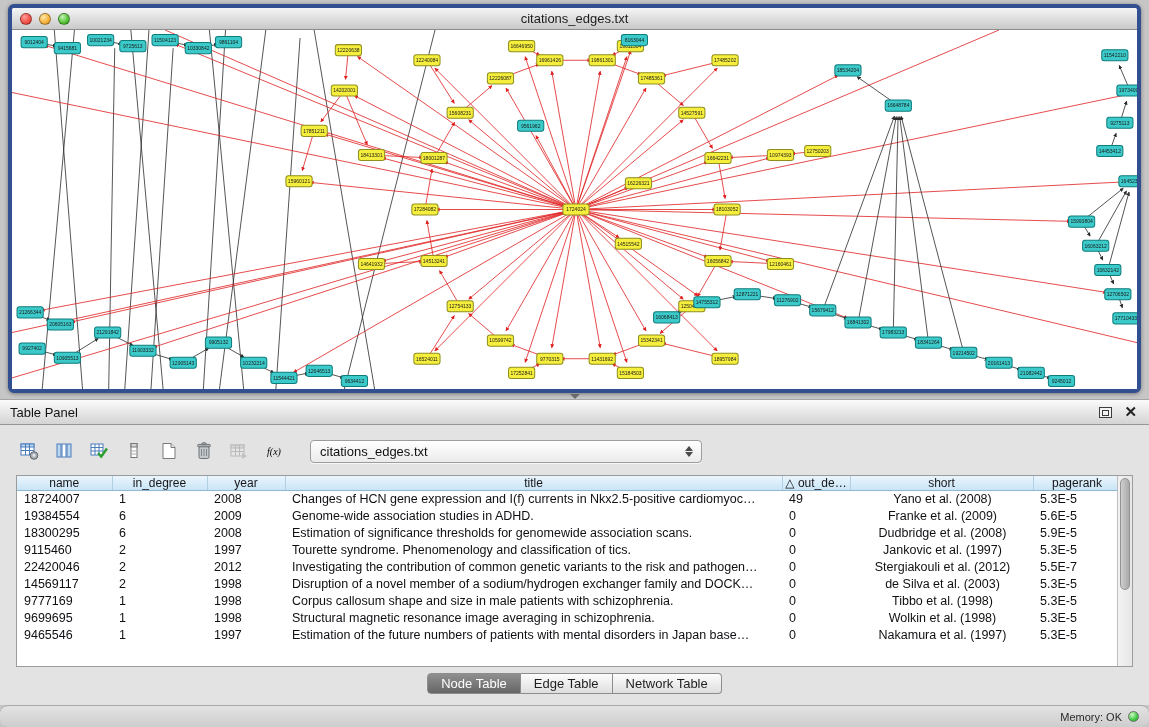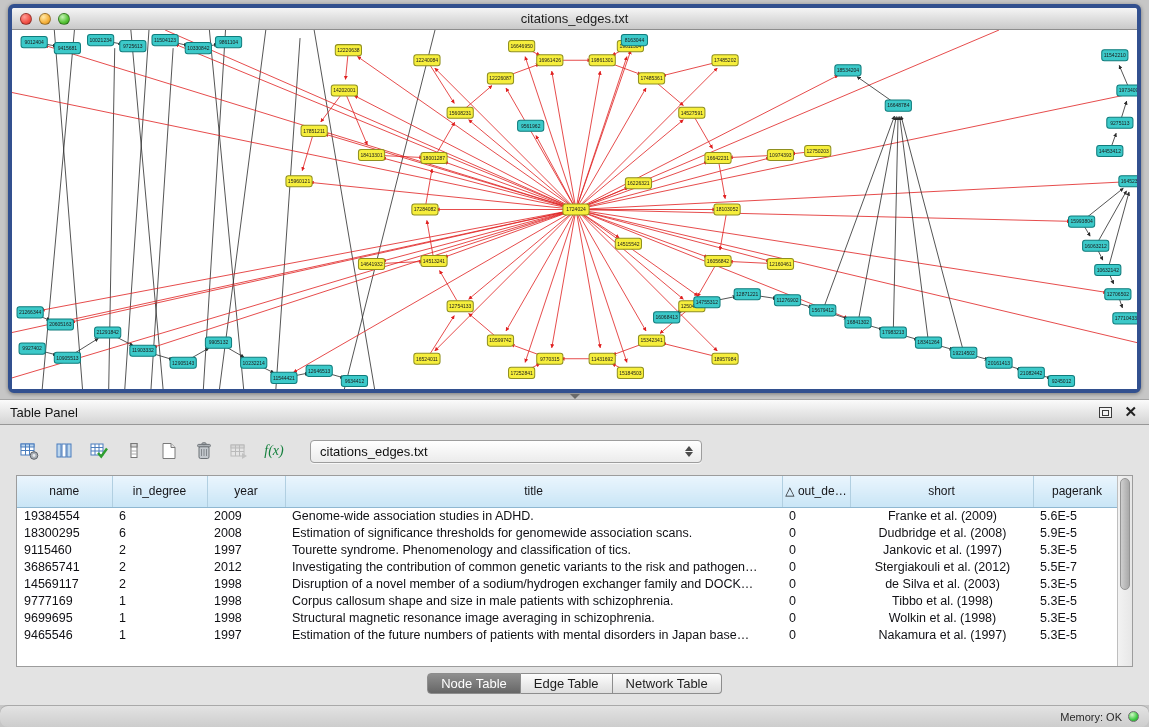--- a/index.html
+++ b/index.html
@@ -34,35 +34,35 @@
   .float-icon { width:13px; height:11px; border:1.5px solid #3c3c3c; position:relative; background:#f4f4f4; }
   .float-icon::after { content:""; position:absolute; left:2px; top:2px; width:5px; height:4px; border:1px solid #3c3c3c; }
   .close-x { font-size:15px; font-weight:bold; color:#222; line-height:14px; cursor:default; }
 
   
   .table-panel { position:absolute; left:0; top:425px; width:100%; height:280px; background:#e3e3e3; }
 
   .toolbar { position:absolute; left:16px; top:10px; height:32px; display:flex; align-items:center; gap:9px; }
   .tool { width:26px; height:26px; display:flex; align-items:center; justify-content:center; background:transparent; border:none; }
   .tool.disabled { opacity:.45; }
-  .fx-label { font-size:14px; color:#15803d; font-style:italic; font-family:"Liberation Serif", serif; }
+  .fx-label { font-size:10px; color:#000000; font-style:italic; font-family:"Liberation Serif", serif; }
 
   .combo { margin-left:14px; width:392px; height:23px; border:1px solid #9d9d9d; border-radius:4px;
     background:linear-gradient(#ffffff,#ebebeb); display:flex; align-items:center; font-size:13px; color:#111;
     padding:0 6px 0 9px; box-shadow:0 1px 0 rgba(255,255,255,.7); }
   .combo-arrows { margin-left:auto; display:flex; flex-direction:column; align-items:center; gap:1px; padding-right:2px; }
   .combo-arrows i { width:0; height:0; border-left:4px solid transparent; border-right:4px solid transparent; display:block; }
   .combo-arrows .up { border-bottom:5px solid #4b4b4b; }
   .combo-arrows .dn { border-top:5px solid #4b4b4b; }
 
   .table-wrap { position:absolute; left:16px; top:50px; right:16px; height:192px;
     background:#fff; border:1px solid #9c9c9c; display:flex; }
   .grid-area { flex:1; overflow:hidden; }
   table { border-collapse:collapse; table-layout:fixed; width:100%; }
-  th { height:31px; background:linear-gradient(#eaf5fd,#c9e5f6); border-right:1px solid #b1cfe1;
+  th { height:14px; background:linear-gradient(#eaf5fd,#c9e5f6); border-right:1px solid #b1cfe1;
     border-bottom:1px solid #8fb7d1; font-size:12px; font-weight:normal; color:#16161a; text-align:center;
     white-space:nowrap; overflow:hidden; }
   td { height:17px; font-size:12.5px; color:#101014; padding:0 5px 0 7px; white-space:nowrap; overflow:hidden; }
   td.center { text-align:center; }
   .vscroll { width:15px; border-left:1px solid #bebebe; background:linear-gradient(90deg,#f2f2f2,#e7e7e7); position:relative; }
   .vthumb { position:absolute; left:2px; right:2px; top:2px; height:112px; border-radius:6px;
     background:linear-gradient(90deg,#cfcfcf,#a9a9a9); border:1px solid #949494; }
 
   .tabbar { position:absolute; left:0; right:0; top:248px; display:flex; justify-content:center; }
   .tab { height:21px; line-height:19px; padding:0 13px; font-size:13px; border:1px solid #8d8d8d; border-left:none;
@@ -681,20 +681,29 @@
               <th>in_degree</th>
               <th>year</th>
               <th>title</th>
               <th>△ out_de…</th>
               <th>short</th>
               <th>pagerank</th>
             </tr>
           </thead>
         <tbody id="tbl-body">
             <tr>
+              <td>18724007</td>
+              <td>1</td>
+              <td>2008</td>
+              <td>Changes of HCN gene expression and I(f) currents in Nkx2.5-positive cardiomyoc…</td>
+              <td>49</td>
+              <td class="center">Yano et al. (2008)</td>
+              <td>5.3E-5</td>
+            </tr>
+            <tr>
               <td>19384554</td>
               <td>6</td>
               <td>2009</td>
               <td>Genome-wide association studies in ADHD.</td>
               <td>0</td>
               <td class="center">Franke et al. (2009)</td>
               <td>5.6E-5</td>
             </tr>
             <tr>
               <td>18300295</td>
@@ -708,21 +717,21 @@
             <tr>
               <td>9115460</td>
               <td>2</td>
               <td>1997</td>
               <td>Tourette syndrome. Phenomenology and classification of tics.</td>
               <td>0</td>
               <td class="center">Jankovic et al. (1997)</td>
               <td>5.3E-5</td>
             </tr>
             <tr>
-              <td>36865741</td>
+              <td>22420046</td>
               <td>2</td>
               <td>2012</td>
               <td>Investigating the contribution of common genetic variants to the risk and pathogen…</td>
               <td>0</td>
               <td class="center">Stergiakouli et al. (2012)</td>
               <td>5.5E-7</td>
             </tr>
             <tr>
               <td>14569117</td>
               <td>2</td>

